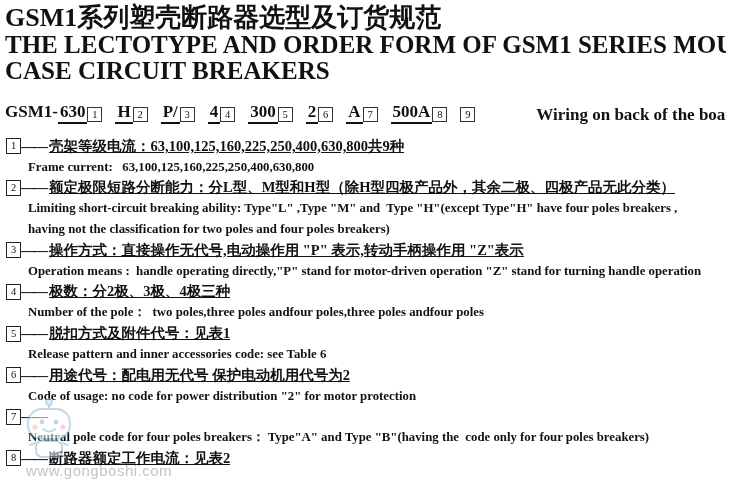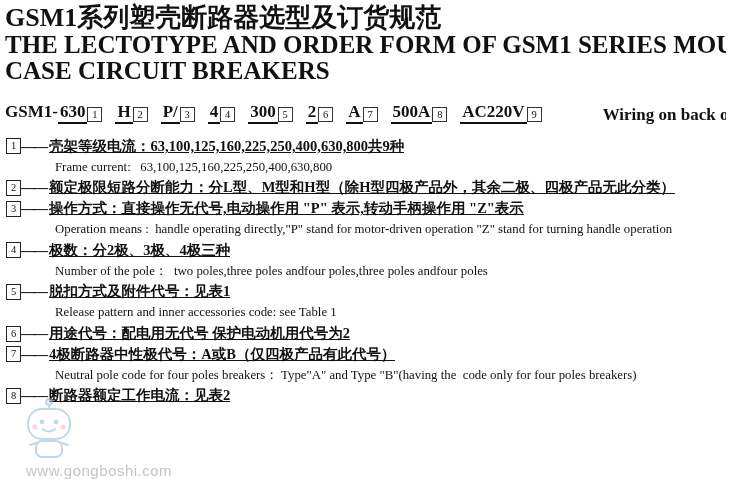--- a/index.html
+++ b/index.html
@@ -31,21 +31,21 @@
   
   .items { margin-top:11px; padding-left:6px; }
   .item-zh-row { display:flex; align-items:center; height:20.8px; }
   .num-box {
     flex:none; width:13px; height:14px; border:1px solid #222;
     font-size:10.5px; line-height:14px; text-align:center;
   }
   .dash { flex:none; font-weight:bold; font-size:14.5px; margin:0 3px 0 0; letter-spacing:-2px; }
   .zh { font-size:14.5px; font-weight:bold; white-space:nowrap; overflow:hidden;text-decoration:underline; }
   .item-en {
-    margin-left:49px; font-size:12.8px; font-weight:normal; line-height:20.8px;
+    margin-left:22px; font-size:12.8px; font-weight:bold; line-height:20.8px;
     white-space:pre; overflow:hidden;
   }
   
   .watermark { position:absolute; left:18px; top:396px; width:260px; pointer-events:none; }
   .wm-robot { opacity:.55; }
   .wm-site {
     position:absolute; left:8px; top:66px; font-family:"Liberation Sans","DejaVu Sans",sans-serif;
     font-size:15px; color:#c4c4c4; letter-spacing:.5px; white-space:nowrap;
   }
 </style>
@@ -107,21 +107,20 @@
         </div>
       </div>
       <div class="seg">
         <div class="seg-col">
           <div class="seg-text"><span class="u">500A</span></div>
           <div class="seg-box">8</div>
         </div>
       </div>
       <div class="seg">
         <div class="seg-col">
-          <div class="seg-text"><span class="u">AC220V</span></div>
           <div class="seg-box">9</div>
         </div>
       </div>
       <div class="code-note" id="code-note">Wiring on back of the board</div>
   </div>
 
   <div class="items" id="items">
       <div class="item">
         <div class="item-zh-row">
           <div class="num-box">1</div>
@@ -129,20 +128,22 @@
           <span class="zh">壳架等级电流：63,100,125,160,225,250,400,630,800共9种</span>
         </div>
         <div class="item-en">Frame current:   63,100,125,160,225,250,400,630,800</div>
       </div>
       <div class="item">
         <div class="item-zh-row">
           <div class="num-box">2</div>
           <span class="dash">——</span>
           <span class="zh">额定极限短路分断能力：分L型、M型和H型（除H型四极产品外，其余二极、四极产品无此分类）</span>
         </div>
+        <div class="item-en">Limiting short-circuit breaking ability: Type"L" ,Type "M" and  Type "H"(except Type"H" have four poles breakers ,
+having not the classification for two poles and four poles breakers)</div>
       </div>
       <div class="item">
         <div class="item-zh-row">
           <div class="num-box">3</div>
           <span class="dash">——</span>
           <span class="zh">操作方式：直接操作无代号,电动操作用 "P" 表示,转动手柄操作用 "Z"表示</span>
         </div>
         <div class="item-en">Operation means :  handle operating directly,"P" stand for motor-driven operation "Z" stand for turning handle operation</div>
       </div>
       <div class="item">
@@ -152,34 +153,34 @@
           <span class="zh">极数：分2极、3极、4极三种</span>
         </div>
         <div class="item-en">Number of the pole：  two poles,three poles andfour poles,three poles andfour poles</div>
       </div>
       <div class="item">
         <div class="item-zh-row">
           <div class="num-box">5</div>
           <span class="dash">——</span>
           <span class="zh">脱扣方式及附件代号：见表1</span>
         </div>
-        <div class="item-en">Release pattern and inner accessories code: see Table 1</div>
+        <div class="item-en">Release pattern and inner accessories code: see Table 6</div>
       </div>
       <div class="item">
         <div class="item-zh-row">
           <div class="num-box">6</div>
           <span class="dash">——</span>
           <span class="zh">用途代号：配电用无代号 保护电动机用代号为2</span>
         </div>
+        <div class="item-en">Code of usage: no code for power distribution "2" for motor protection</div>
       </div>
       <div class="item">
         <div class="item-zh-row">
           <div class="num-box">7</div>
           <span class="dash">——</span>
-          <span class="zh">4极断路器中性极代号：A或B（仅四极产品有此代号）</span>
         </div>
         <div class="item-en">Neutral pole code for four poles breakers： Type"A" and Type "B"(having the  code only for four poles breakers)</div>
       </div>
       <div class="item">
         <div class="item-zh-row">
           <div class="num-box">8</div>
           <span class="dash">——</span>
           <span class="zh">断路器额定工作电流：见表2</span>
         </div>
       </div>

